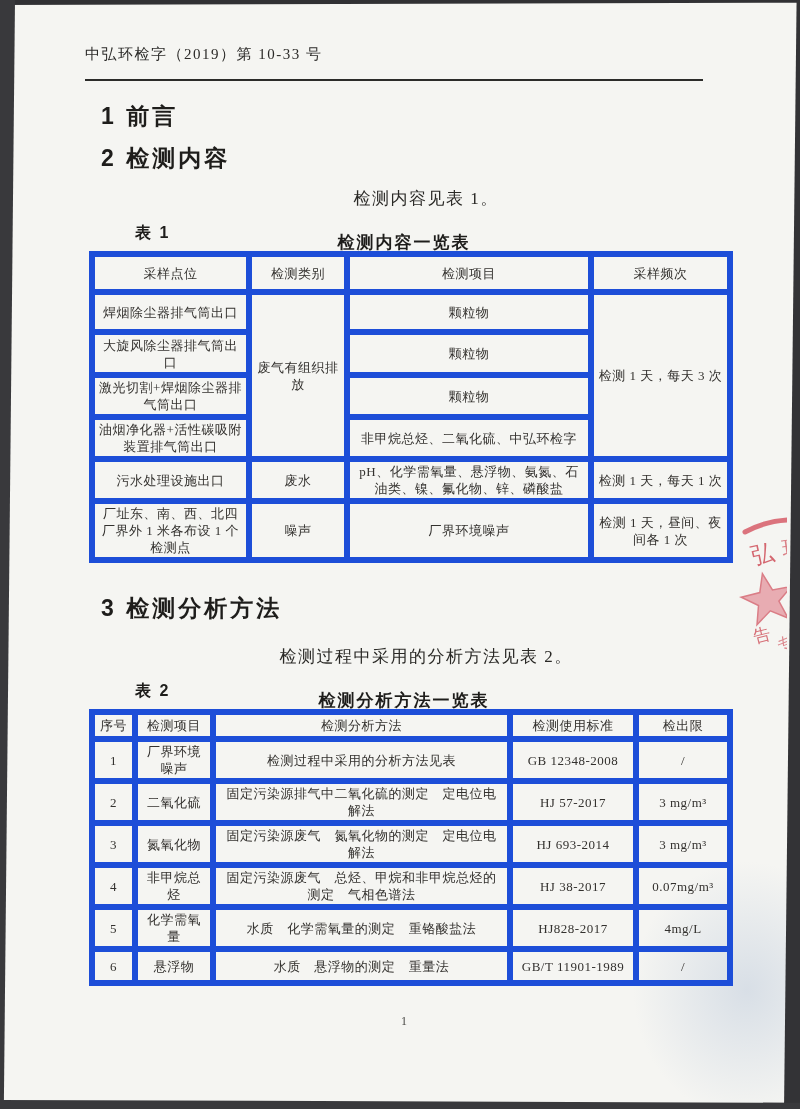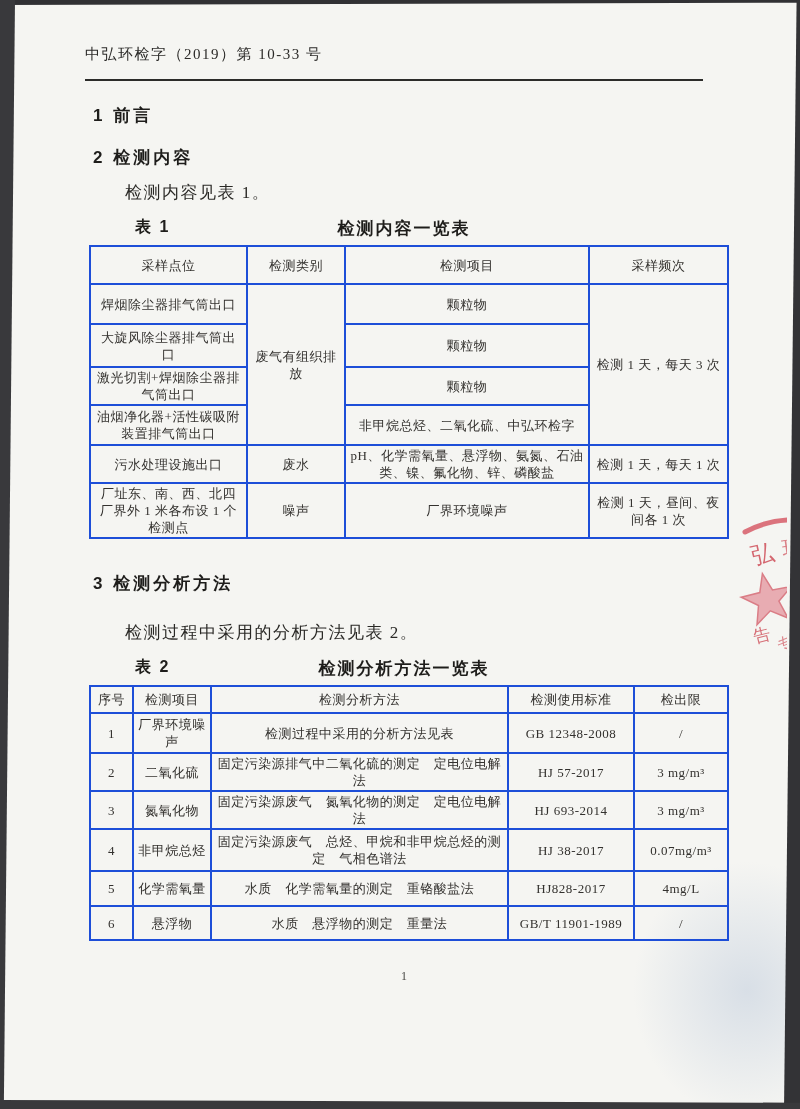--- a/index.html
+++ b/index.html
@@ -24,41 +24,41 @@
   .edge-bottom{ bottom:0; left:0; width:100%; height:13px; background:#39393c;
                 clip-path:polygon(0 30%,100% 52%,100% 100%,0 100%); }
   .smudge { position:absolute; right:8px; top:860px; width:160px; height:260px; z-index:1;
             background:radial-gradient(ellipse at 72% 50%, rgba(176,192,214,0.42), rgba(176,192,214,0) 70%); }
 
   .content { position:absolute; left:85px; top:0; width:642px; color:#24221f; z-index:2; }
 
   .doc-number { margin-top:44px; font-size:15px; line-height:20px; letter-spacing:1.5px; color:#2b2a28; }
   .header-rule { margin-top:15px; width:618px; height:2px; background:#2c2c2a; }
 
-  .sec { font-family:"Liberation Sans", sans-serif; font-weight:bold; font-size:17px;
-         line-height:26px; letter-spacing:3px; color:#1e1d1b; margin:8px; }
+  .sec { font-family:"Liberation Sans", sans-serif; font-weight:bold; font-size:23px;
+         line-height:26px; letter-spacing:3px; color:#1e1d1b; margin:16px; }
   .sec1 { margin-top:22px; }
   .sec2 { margin-top:16px; }
   .sec3 { margin-top:32px; }
 
   .para { margin-top:10px; width:607px; font-size:17.5px; line-height:46px; letter-spacing:1.5px; color:#2a2926; }
   .pline { text-align:justify; text-align-last:justify; white-space:nowrap; }
   .pline.first { text-indent:35px; }
 
-  .intro { margin-top:10px; font-size:17px; line-height:24px; letter-spacing:1.5px; text-indent:40px; color:#2a2926; }
+  .intro { margin-top:10px; font-size:17px; line-height:24px; letter-spacing:1.5px; text-indent:40px; color:#2a2926;text-align:center; }
   .intro3 { margin-top:24px; }
 
   .tcaption { margin-top:12px; position:relative; width:638px; height:24px;
               font-family:"Liberation Sans", sans-serif; font-weight:bold; color:#1e1d1b; }
   .tcaption .tlabel { position:absolute; left:50px; top:0; font-size:16px; letter-spacing:2px; }
-  .tcaption .ttitle { position:absolute; left:0; right:0; top:0; text-align:center; font-size:17px; letter-spacing:2px; }
+  .tcaption .ttitle { position:absolute; left:0; right:0; top:8px; text-align:center; font-size:17px; letter-spacing:2px; }
 
   table { border-collapse:collapse; table-layout:fixed; width:638px; margin-left:4px; margin-top:4px;
           font-size:13px; color:#33312e; }
-  td, th { border:2px solid #1d4ed8; text-align:center; vertical-align:middle;
+  td, th { border:6px solid #1d4ed8; text-align:center; vertical-align:middle;
            padding:1px 4px; line-height:17px; letter-spacing:0.5px; font-weight:normal; }
   .t1, .t2 { border-top:2.5px solid #2f2f2d; border-bottom:2.5px solid #2f2f2d; }
 
   .pageno { margin-top:28px; width:638px; text-align:center; font-size:12px; color:#4a4946; }
 
   
   .stamp { position:absolute; left:735px; top:508px; width:52px; height:145px; overflow:hidden; z-index:3; }
 </style>
 </head>
 <body>

